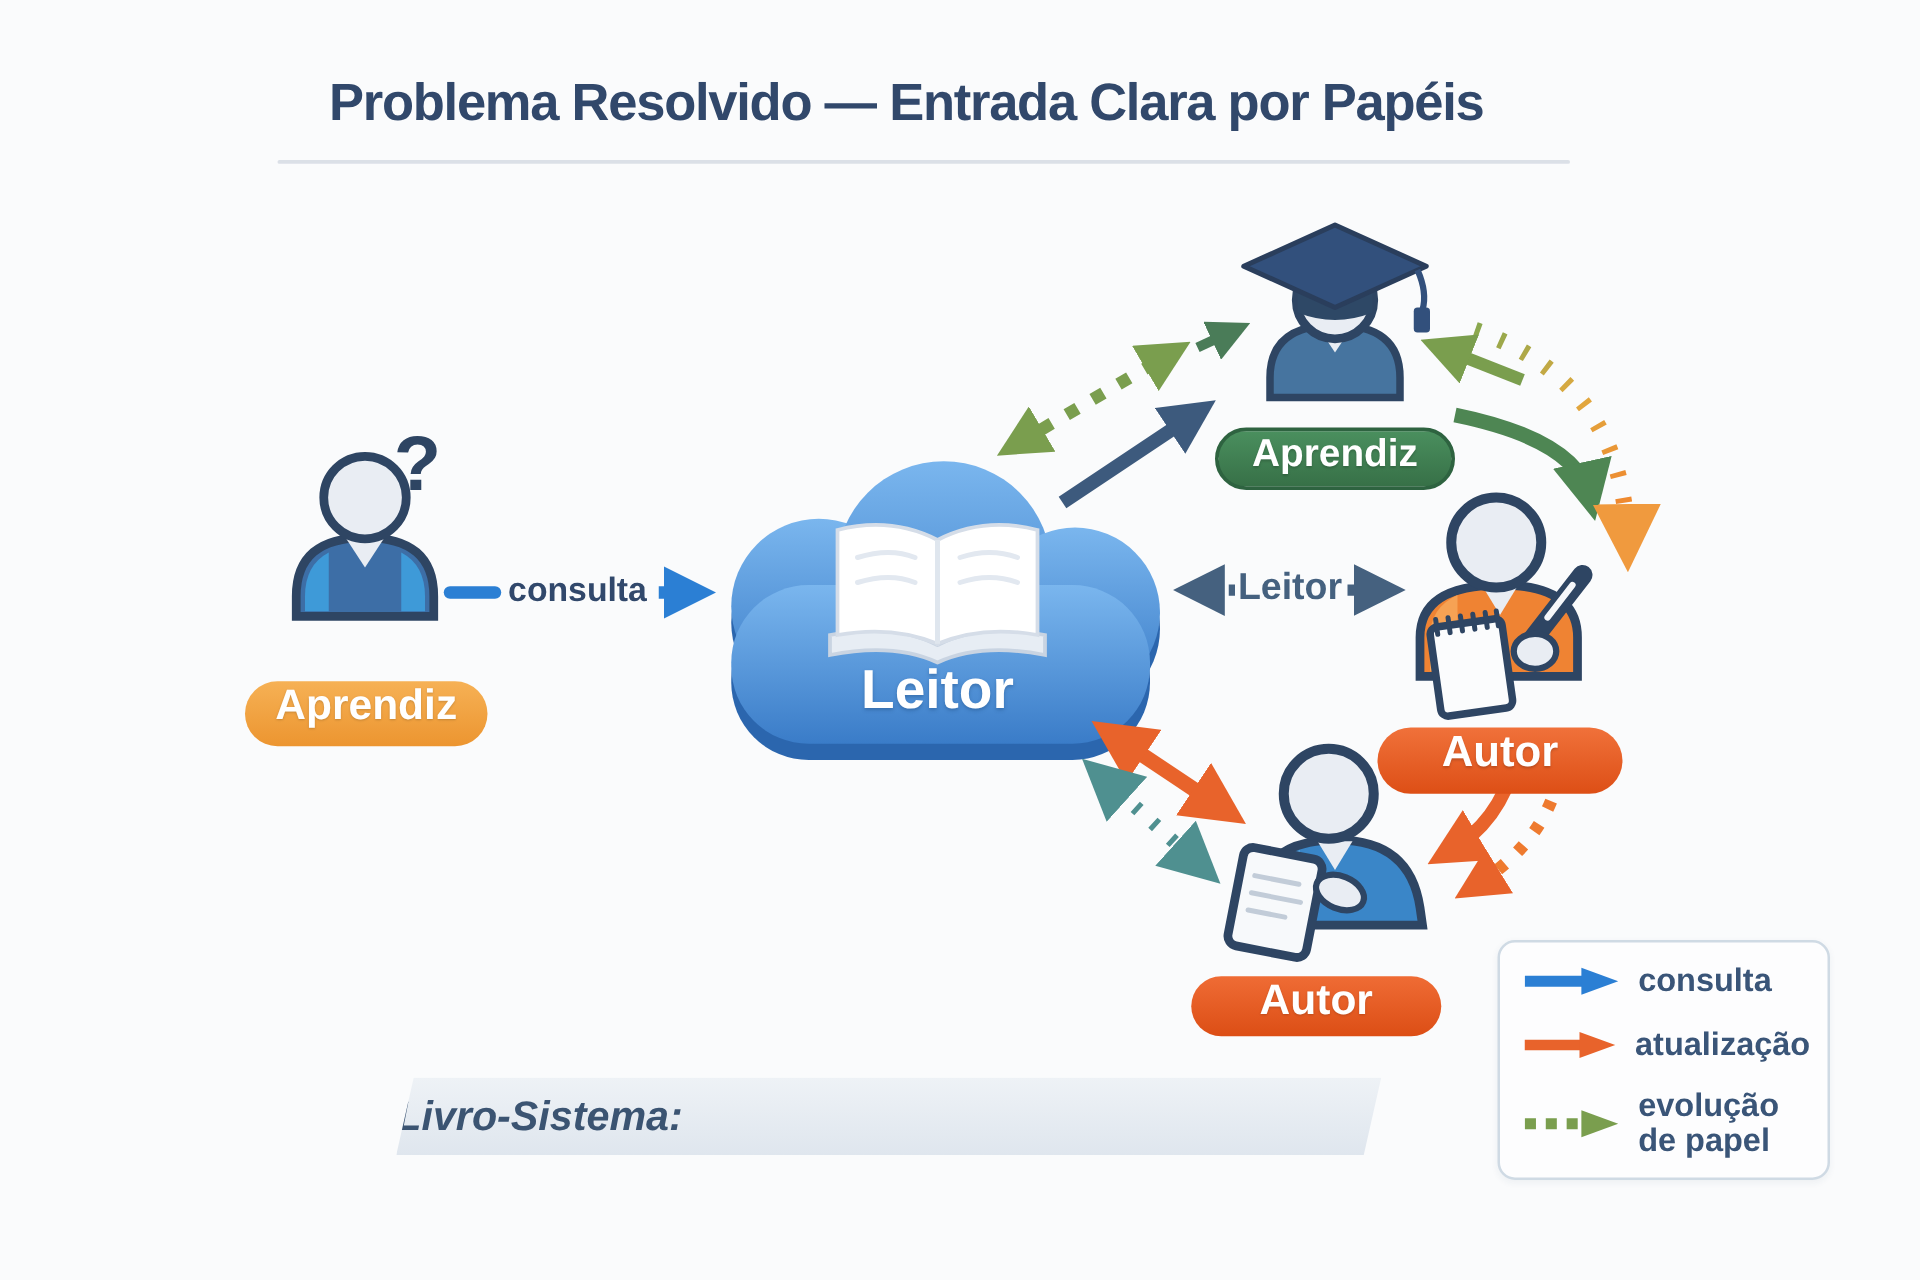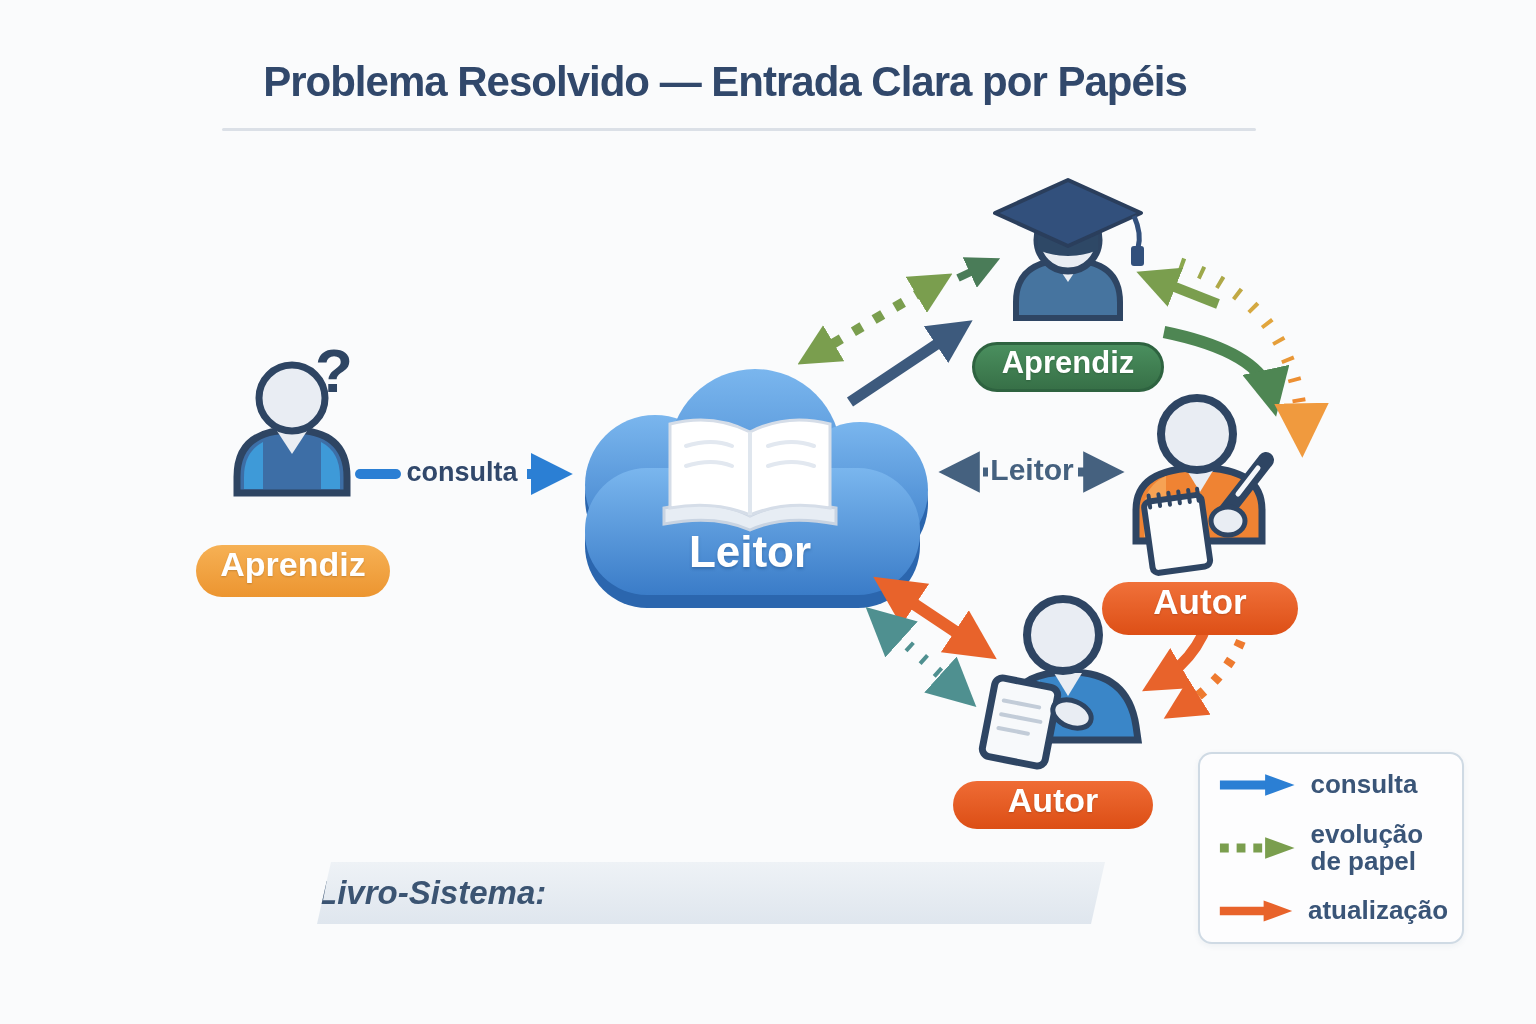--- a/index.html
+++ b/index.html
@@ -231,31 +231,31 @@
   <div class="abs" id="legend">
     <div class="legend-row">
       <svg width="84" height="30" viewBox="0 0 84 30">
         <path d="M4,15 H52" stroke="#2b7fd4" stroke-width="9"></path>
           <path d="M50,4 L80,15 L50,26 Z" fill="#2b7fd4"></path>
       </svg>
       <div class="lab">consulta</div>
     </div>
     <div class="legend-row">
       <svg width="84" height="30" viewBox="0 0 84 30">
+        <path d="M4,15 H52" stroke="#e8632b" stroke-width="9"></path>
+          <path d="M50,4 L80,15 L50,26 Z" fill="#e8632b"></path>
+      </svg>
+      <div class="lab">atualização</div>
+    </div>
+    <div class="legend-row">
+      <svg width="84" height="30" viewBox="0 0 84 30">
         <path d="M4,15 H52" stroke="#7a9e4e" stroke-width="9" stroke-dasharray="9 8"></path>
           <path d="M50,4 L80,15 L50,26 Z" fill="#7a9e4e"></path>
       </svg>
       <div class="lab">evolução de papel</div>
     </div>
-    <div class="legend-row">
-      <svg width="84" height="30" viewBox="0 0 84 30">
-        <path d="M4,15 H52" stroke="#e8632b" stroke-width="9"></path>
-          <path d="M50,4 L80,15 L50,26 Z" fill="#e8632b"></path>
-      </svg>
-      <div class="lab">atualização</div>
-    </div>
   </div>
 
   <div class="abs" id="banner">
     <span class="lead">Livro-Sistema:</span>
   </div>
 
 </div>
 
 </body></html>

